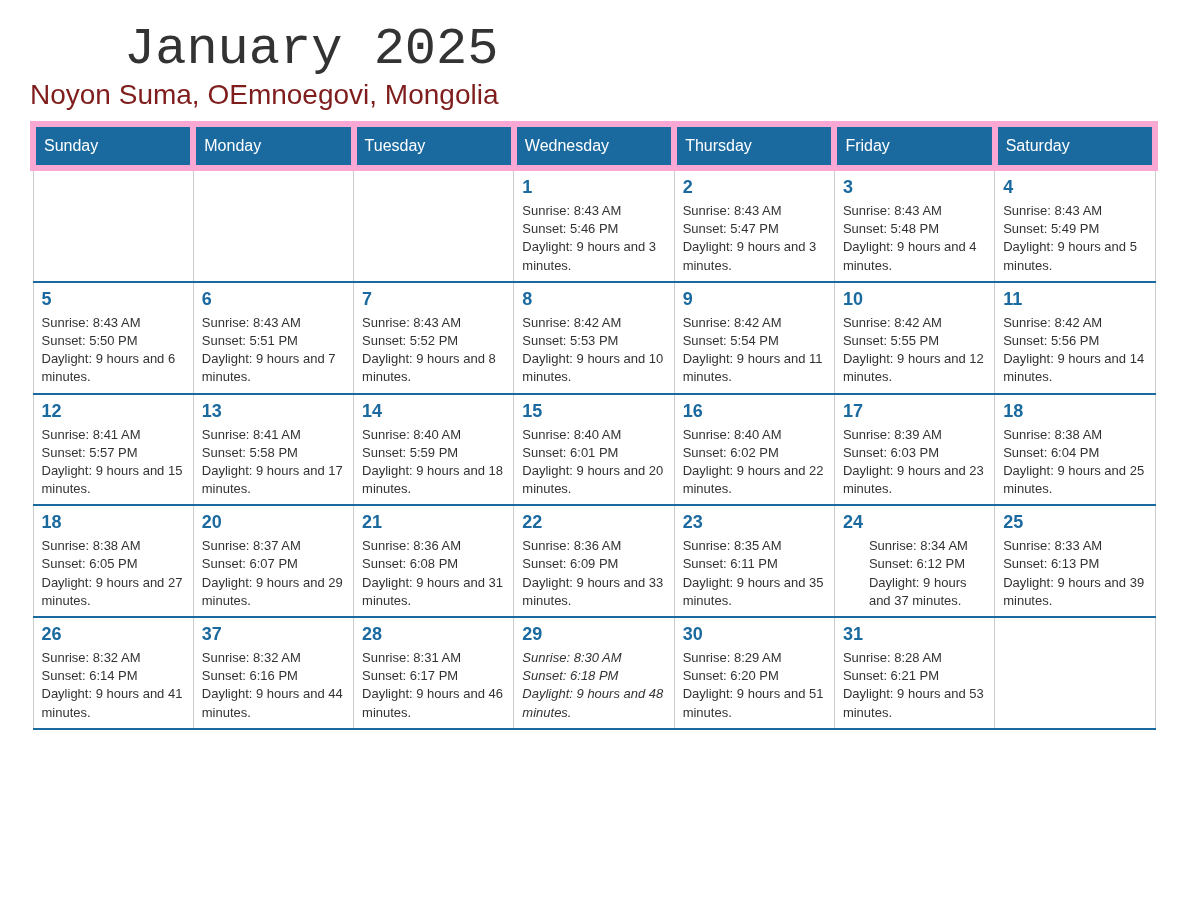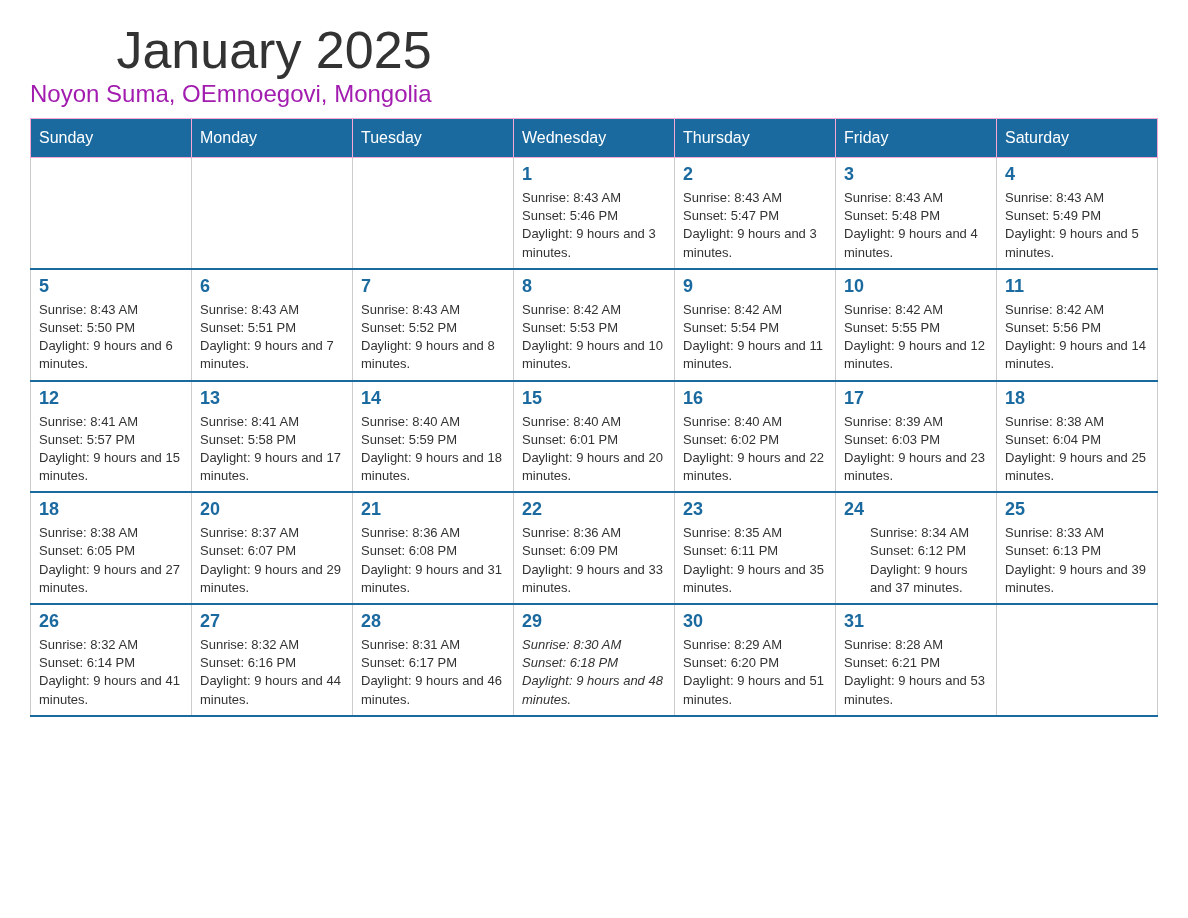--- a/index.html
+++ b/index.html
@@ -46,38 +46,39 @@
       margin-top: -4px;
       padding-left: 2px;
     }
     .title-section {
       text-align: right;
     }
     .month-title {
       font-size: 52px;
       font-weight: normal;
       color: #333;
+      font-family: Liberation Mono, monospace;
     }
     .subtitle {
-      font-size: 24px;
-      color: #a21caf;
+      font-size: 28px;
+      color: #7f1d1d;
     }
     .calendar {
       width: 100%;
       border-collapse: collapse;
       margin-top: 5px;
     }
     .calendar th {
       background-color: #1a6aa0;
       color: #fff;
       padding: 10px 8px;
       font-size: 16px;
       font-weight: normal;
       text-align: left;
-      border: 1px solid #f9a8d4;
+      border: 6px solid #f9a8d4;
     }
     .calendar td {
       vertical-align: top;
       padding: 6px 8px;
       border: 1px solid #ccc;
       width: calc(100% / 7);
       min-height: 100px;
       font-size: 13px;
       color: #333;
     }
@@ -287,21 +288,21 @@
         </td>
       </tr>
       <tr>
         <td>
           <div class="day-number">26</div>
           <div class="day-info" style="white-space: pre-line;">Sunrise: 8:32 AM
 Sunset: 6:14 PM
 Daylight: 9 hours and 41 minutes.</div>
         </td>
         <td>
-          <div class="day-number">27</div>
+          <div class="day-number">37</div>
           <div class="day-info" style="white-space: pre-line;">Sunrise: 8:32 AM
 Sunset: 6:16 PM
 Daylight: 9 hours and 44 minutes.</div>
         </td>
         <td>
           <div class="day-number">28</div>
           <div class="day-info" style="white-space: pre-line;">Sunrise: 8:31 AM
 Sunset: 6:17 PM
 Daylight: 9 hours and 46 minutes.</div>
         </td>

